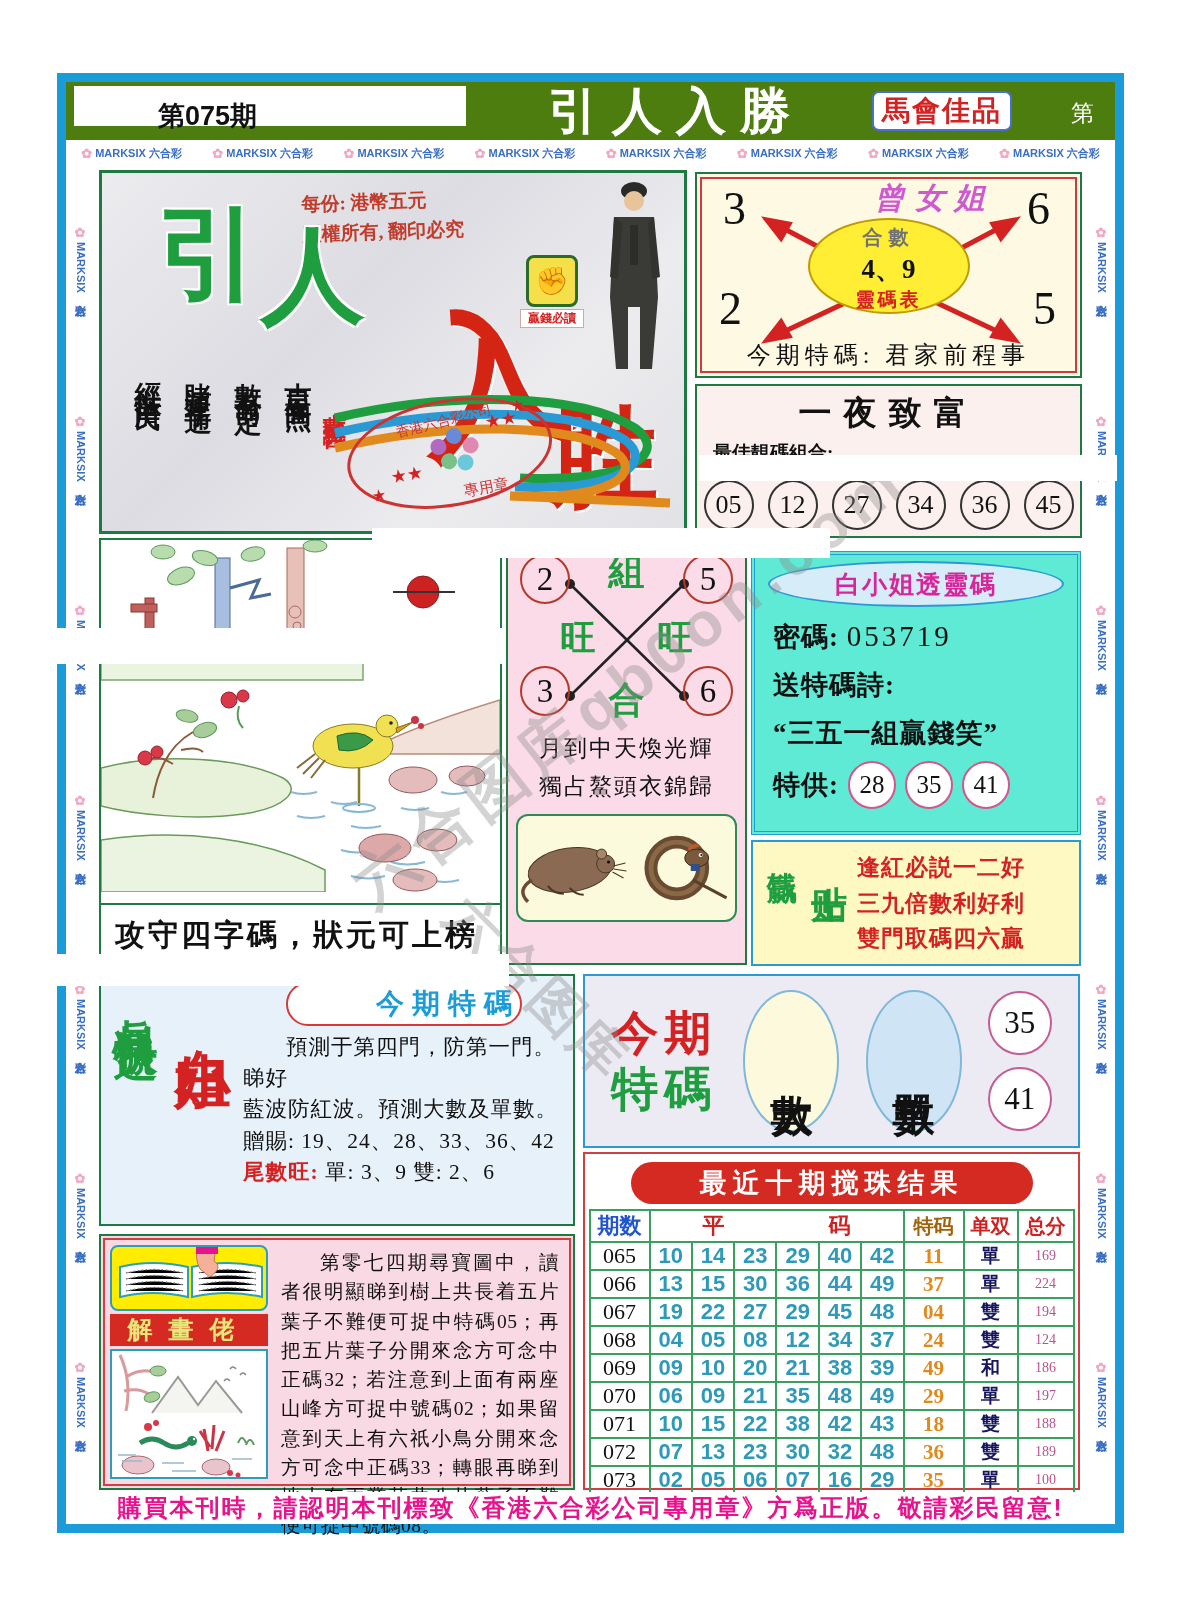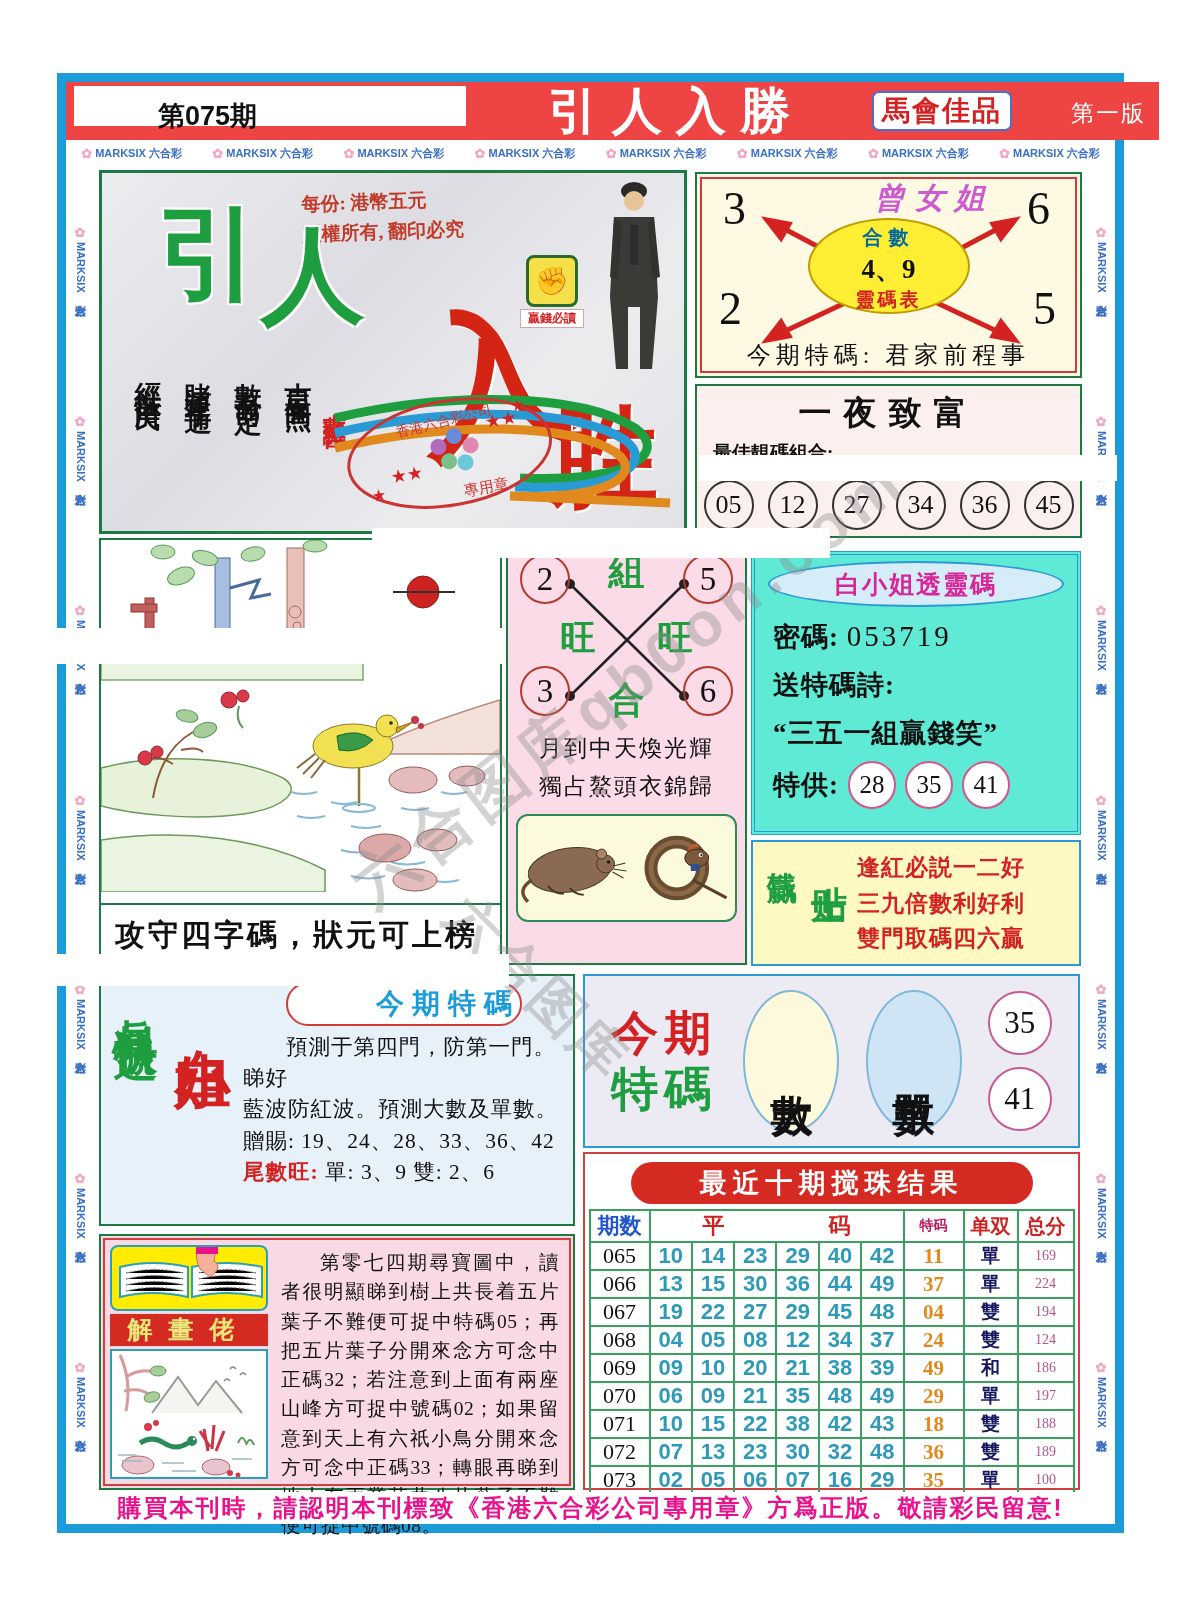--- a/index.html
+++ b/index.html
@@ -5,21 +5,21 @@
   html,body{margin:0;padding:0;background:#fff;}
   .page{position:relative;width:1181px;height:1598px;background:#fff;overflow:hidden;
         font-family:"Liberation Sans",sans-serif;color:#111;}
   .serif{font-family:"Liberation Serif","DejaVu Serif",serif;}
 
   
   .frame{position:absolute;left:57px;top:73px;width:1067px;height:1460px;
          border:9px solid #1b9cd8;box-sizing:border-box;background:#fff;}
 
   
-  .header{position:absolute;left:66px;top:82px;width:1049px;height:58px;background:#ef4444;padding-left:44px;}
+  .header{position:absolute;left:66px;top:82px;width:1049px;height:58px;background:#4d7c0f;}
   .logo-box{position:absolute;left:8px;top:4px;width:392px;height:40px;background:#fff;}
   .edition{position:absolute;left:92px;top:16px;font-size:27px;font-weight:bold;color:#111;}
   .masthead{position:absolute;left:420px;top:0;width:380px;height:58px;line-height:58px;text-align:center;
             color:#fff;font-weight:bold;font-size:50px;letter-spacing:14px;white-space:nowrap;}
   .badge{position:absolute;left:806px;top:9px;height:36px;padding:0 8px;background:#fff;border:2px solid #4a6fd4;
          border-radius:7px;color:#d42222;font-weight:bold;font-size:28px;line-height:36px;letter-spacing:2px;}
   .version{position:absolute;left:1005px;top:16px;color:#fff;font-size:23px;letter-spacing:2px;}
 
   
   .marks-strip{display:flex;align-items:center;justify-content:space-around;overflow:hidden;}
@@ -56,21 +56,21 @@
   .swoosh{position:absolute;left:228px;bottom:4px;}
   .stamp{position:absolute;left:238px;bottom:14px;transform:rotate(-10deg);}
 
   
   .zeng{left:695px;top:172px;width:387px;height:206px;border:2px solid #1d7a43;background:#fdf9e3;}
   .zeng-inner{position:absolute;inset:3px;border:2px solid #d03a3a;}
   .zeng-title{position:absolute;top:4px;width:100%;text-align:center;color:#cf5ad0;font-size:30px;font-weight:bold;
               font-style:italic;letter-spacing:10px;padding-left:46px;}
   .zeng-oval{position:absolute;left:50%;top:44px;transform:translateX(-50%);width:162px;height:96px;background:#ffee33;
              border:2px solid #c09a00;border-radius:50%;text-align:center;padding-top:4px;box-sizing:border-box;}
-  .zeng-oval .l1{color:#0369a1;font-size:20px;font-weight:bold;letter-spacing:6px;}
+  .zeng-oval .l1{color:#737373;font-size:20px;font-weight:bold;letter-spacing:6px;}
   .zeng-oval .l2{color:#111;font-size:27px;font-weight:bold;}
   .zeng-oval .l3{color:#d42222;font-size:19px;font-weight:bold;letter-spacing:3px;}
   .zcorner{position:absolute;font-size:46px;}
   .z-tl{left:26px;top:8px;} .z-tr{right:30px;top:8px;} .z-bl{left:22px;top:108px;} .z-br{right:24px;top:108px;}
   .zeng-bottom{position:absolute;bottom:5px;width:100%;text-align:center;font-size:24px;letter-spacing:5px;color:#111;}
 
   
   .yiye{left:695px;top:384px;width:387px;height:154px;border:2px solid #1d7a43;background:#fcf0ee;}
   .yiye-title{text-align:center;margin-top:5px;font-size:33px;font-weight:bold;letter-spacing:12px;}
   .yiye-sub{margin:4px 0 0 16px;font-size:19px;font-weight:bold;}
@@ -145,21 +145,21 @@
 
   
   .results{left:583px;top:1152px;width:497px;height:338px;border:2px solid #d04040;background:#fff;}
   .res-title{width:402px;height:42px;margin:8px auto 5px;background:#d42a22;border-radius:26px;color:#fff;
              text-align:center;line-height:42px;font-size:27px;font-weight:bold;letter-spacing:6px;}
   table.res{border-collapse:collapse;table-layout:fixed;margin:0 auto;width:486px;}
   table.res th,table.res td{border:2px solid #3aa060;text-align:center;padding:0;height:25px;overflow:hidden;}
   th.hp{width:58px;color:#2255cc;font-size:22px;font-family:"Liberation Serif",serif;}
   th.hn{color:#cc2222;font-size:22px;font-family:"Liberation Serif",serif;}
   th.hn .spread{display:flex;justify-content:space-around;}
-  th.hs{width:58px;color:#be185d;font-size:14px;font-family:Liberation Serif, serif;}
+  th.hs{width:58px;color:#a16207;font-size:20px;font-family:Liberation Serif, serif;}
   th.hd{width:52px;color:#cc2222;font-size:20px;font-family:"Liberation Serif",serif;}
   th.ht{width:54px;color:#cc2222;font-size:20px;font-family:"Liberation Serif",serif;}
   td.td-period{font-family:"Liberation Serif",serif;font-size:22px;margin-top:18px;}
   td.td-num{color:#2f9ab8;font-weight:bold;font-size:22px;width:44px;}
   td.td-special{color:#e08a1e;font-weight:bold;font-size:21px;font-family:"Liberation Serif",serif;}
   td.td-parity{color:#16165e;font-weight:bold;font-size:19px;font-family:"Liberation Serif",serif;}
   td.td-total{color:#b8548c;font-size:14px;font-family:"Liberation Serif",serif;}
 
   
   .jie{left:99px;top:1234px;width:476px;height:256px;border:2px solid #1d7a43;background:#f9d9e4;}

